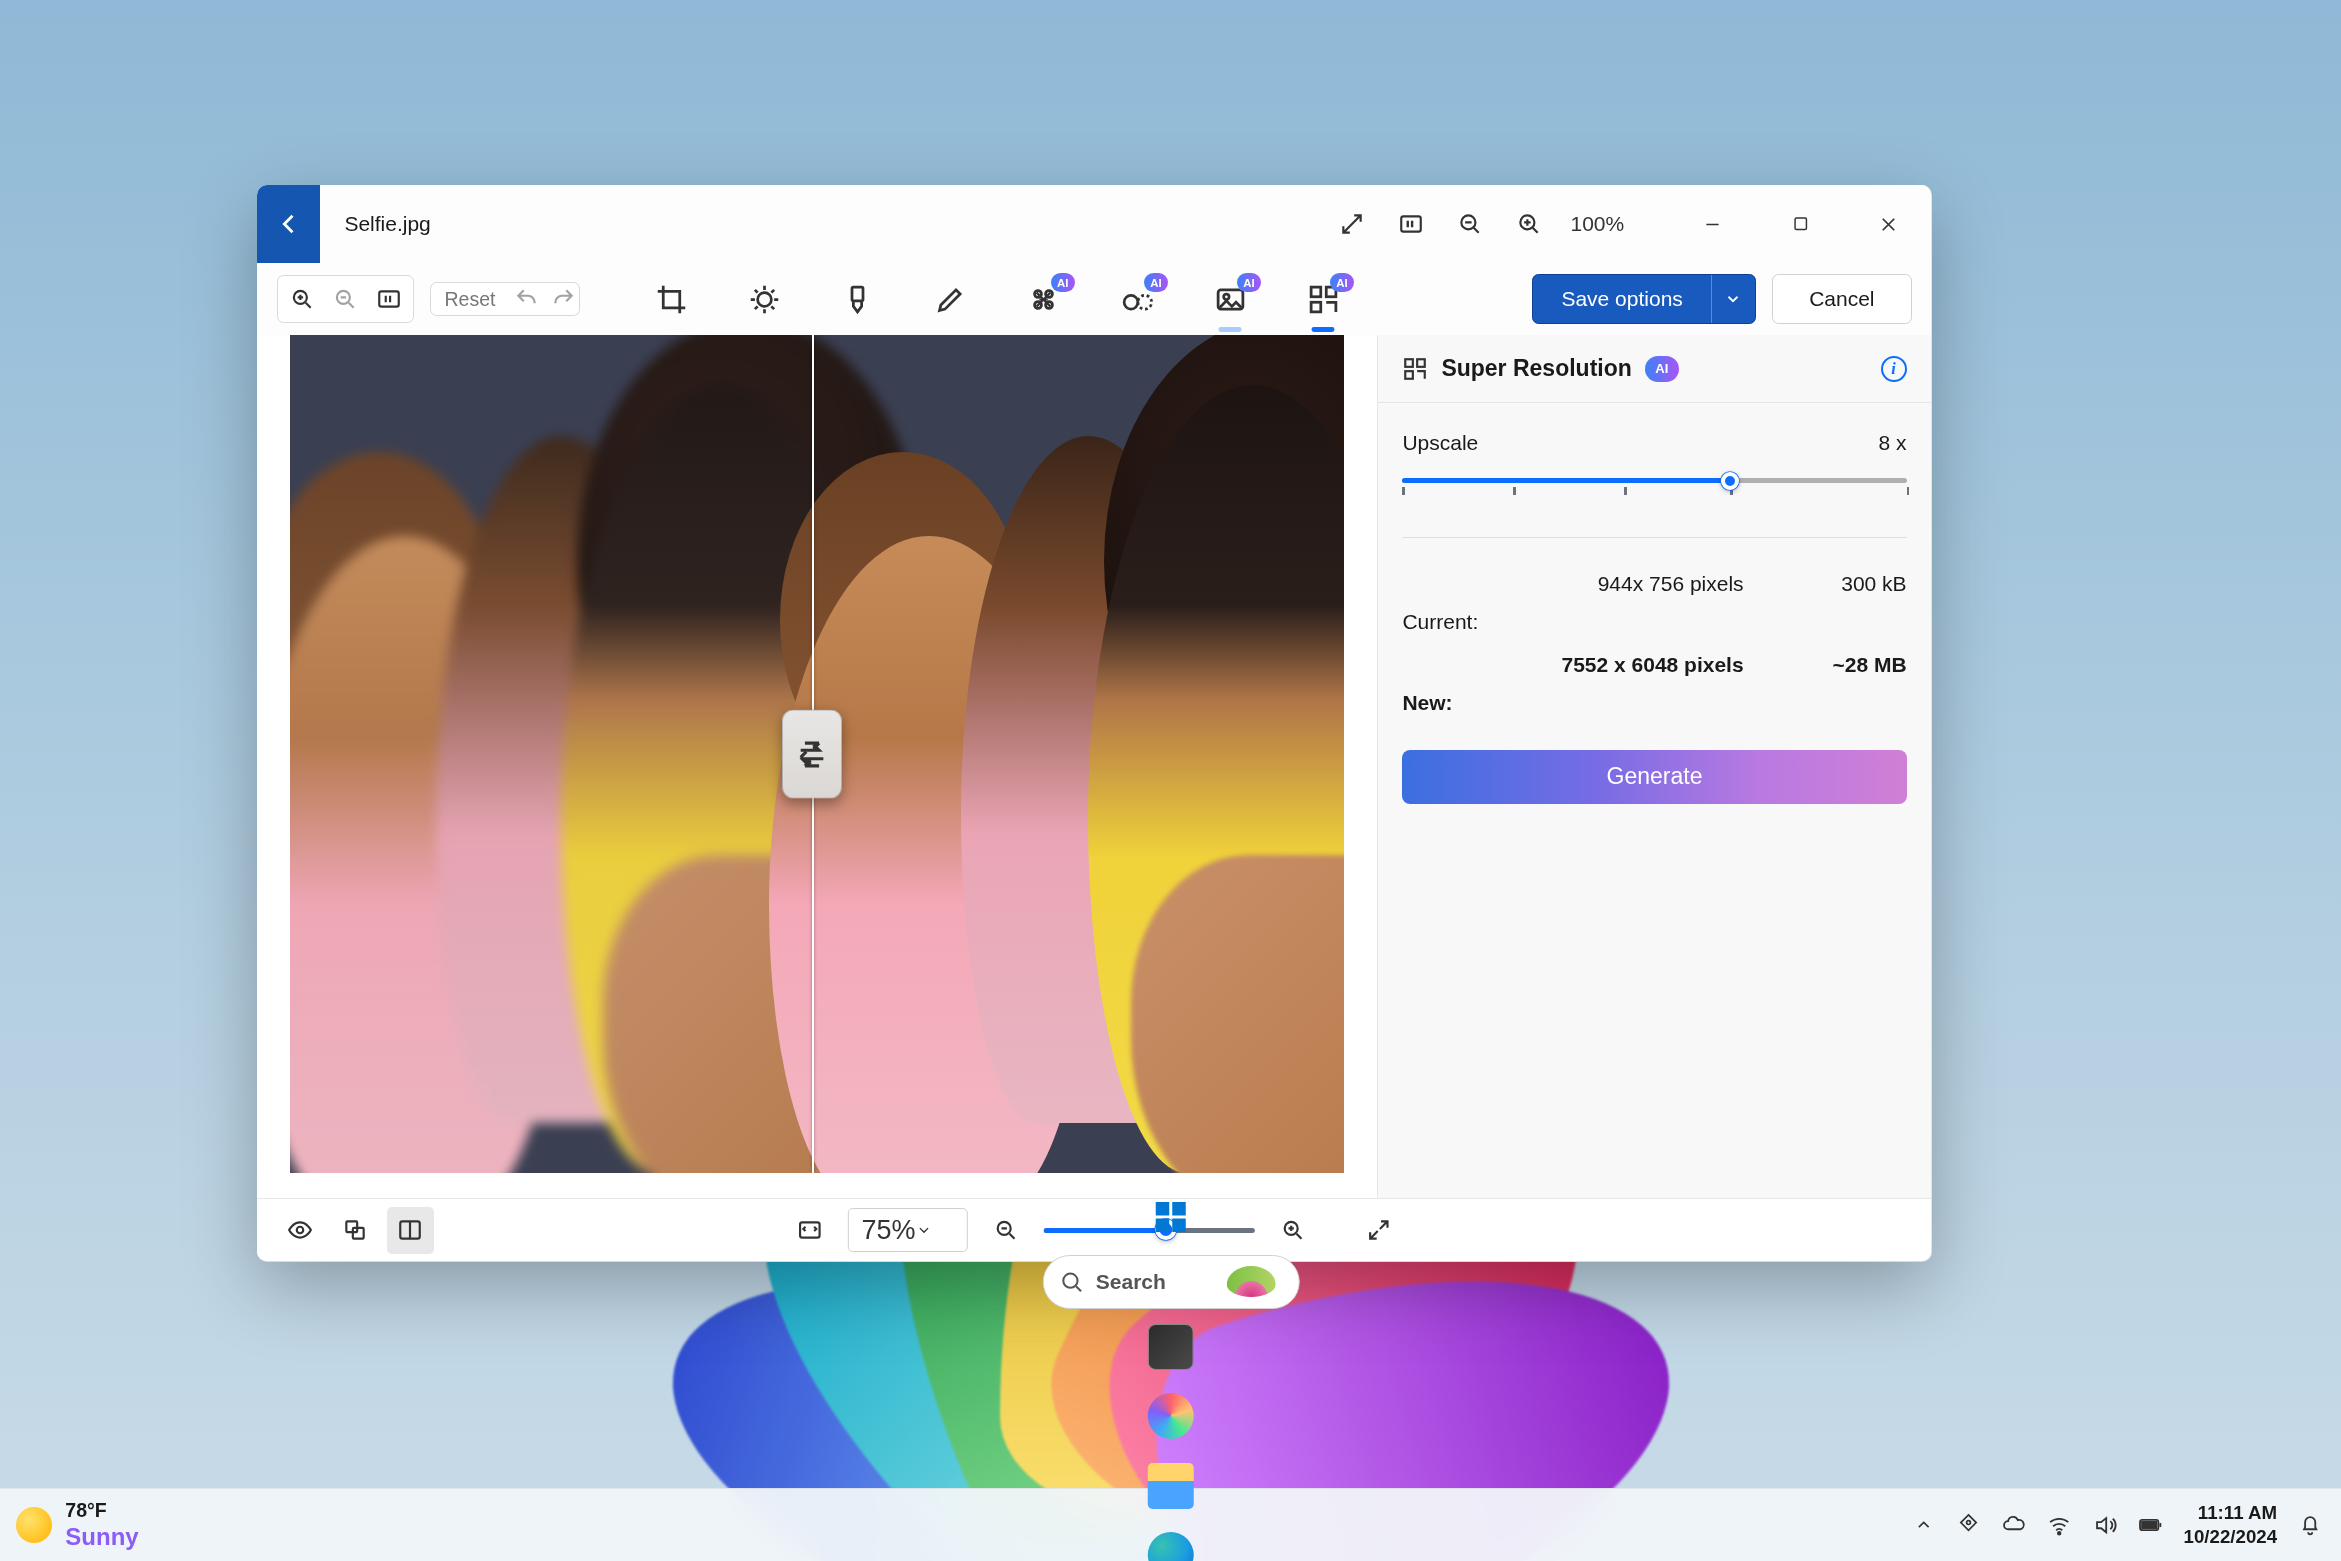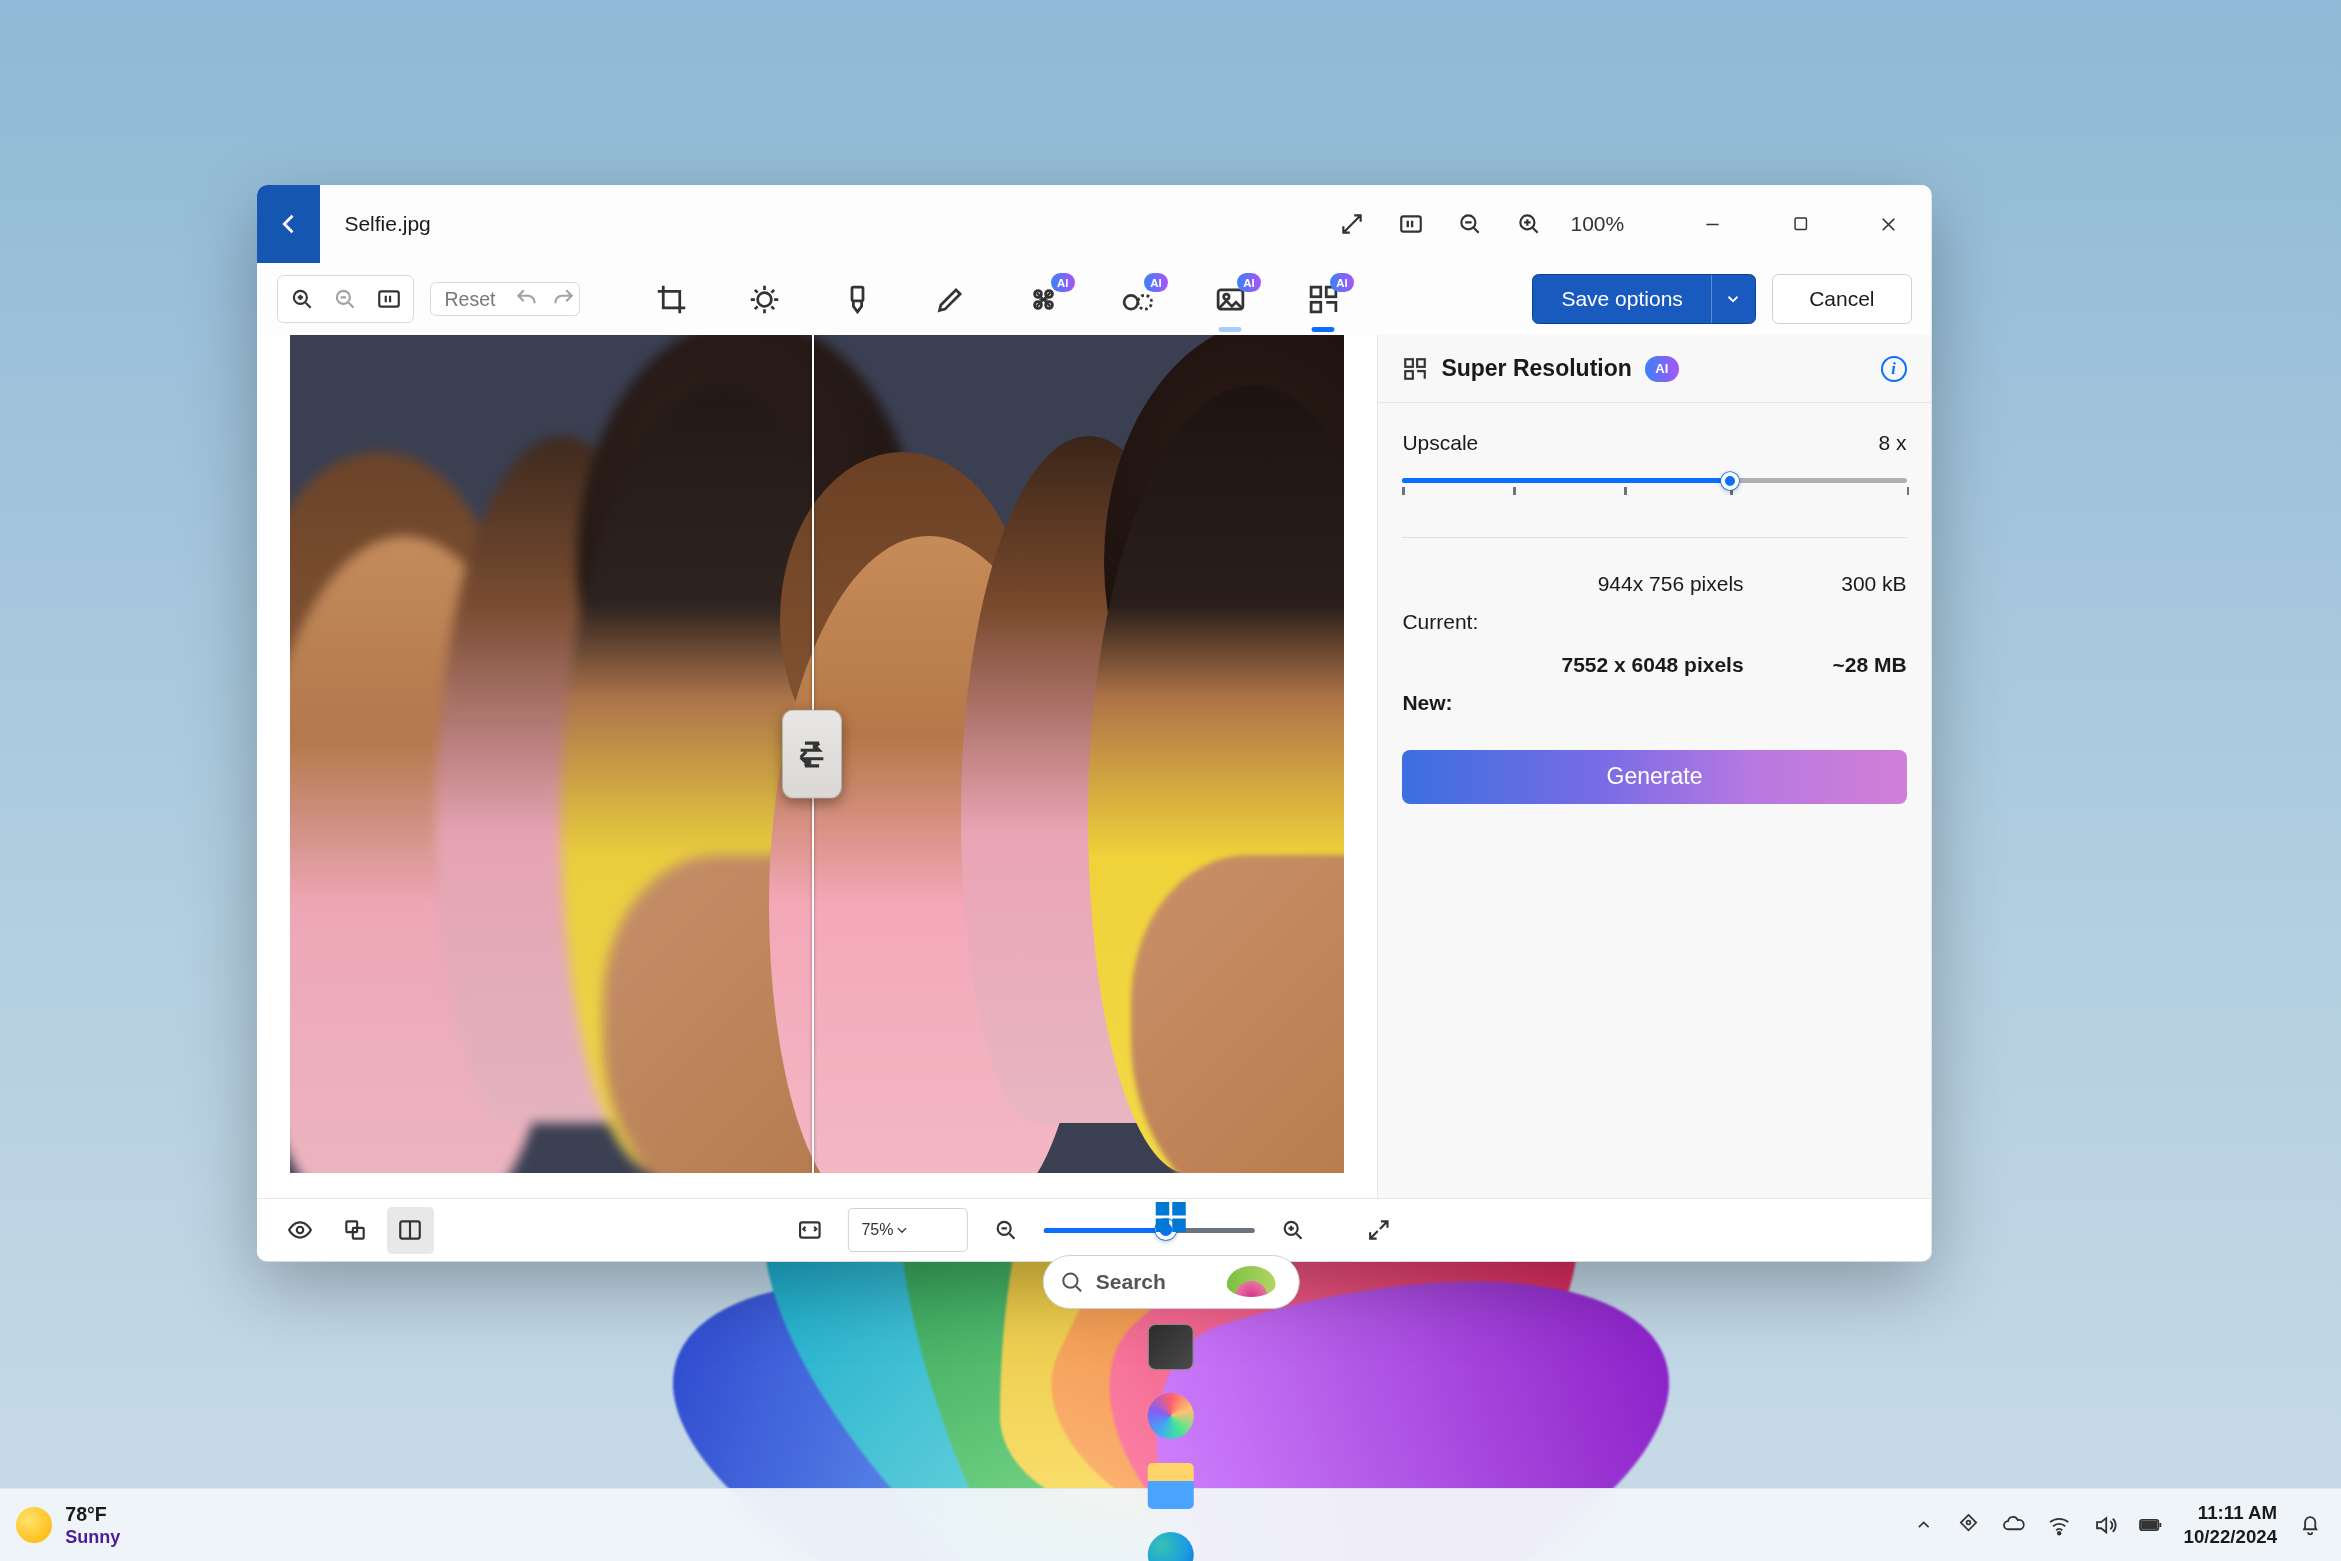--- a/index.html
+++ b/index.html
@@ -9,21 +9,21 @@
 #desktop { position:relative; width:100%; height:calc(100% - 73px); }
 
 #wallpaper-rose { position:absolute; left:50%; bottom:-33px; transform:translateX(-50%); width:732px; height:520px; opacity:0.95; }
 #wallpaper-rose .pet { position:absolute; left:50%; bottom:0; width:342px; height:520px; transform-origin:50% 100%; border-radius:50% 50% 48% 48%/80% 80% 20% 20%; filter:blur(0.8px); }
 
 
 #taskbar { position:absolute; left:0; right:0; bottom:0; height:73px; background:rgba(241,245,249,0.95); backdrop-filter:blur(16.3px); border-top:0.8px solid rgba(0,0,0,0.06); display:flex; align-items:center; z-index:100;font-weight:bold; }
 #weather { display:flex; align-items:center; gap:13px; margin-left:16.3px; }
 #sun { width:36px; height:36px; border-radius:50%; background:radial-gradient(circle at 35% 35%,#ffe36b,#ffb200); }
 #weather .txt { line-height:1.25; font-size:19.5px; color:#1a1a1a; }
-#weather .txt .cond { font-size:18px; color:#4c1d95; }
+#weather .txt .cond { font-size:24px; color:#8b5cf6; }
 
 #tb-center { position:absolute; left:50%; transform:translateX(-50%); display:flex; align-items:center; gap:6.5px;flex-direction:column; }
 .tb-icon { width:63px; height:63px; display:flex; align-items:center; justify-content:center; border-radius:4.9px; }
 .live-tile { width:46px; height:46px; border-radius:8.1px; }
 
 #search-pill { display:flex; align-items:center; gap:11.4px; height:54px; border-radius:27px; padding:0 23px 0 16.3px; background:#fff; border:0.8px solid #d0d0d0; }
 #search-pill .glass { width:24.4px; height:24.4px; }
 #search-pill span { font-size:21px; color:#555; }
 #search-pill .lotus { width:49px; height:31px; margin-left:49px; background:radial-gradient(circle at 50% 100%,#d63384 0%,#e874a3 40%,transparent 41%),linear-gradient(90deg,#7bc043,#b3d465); border-radius:50%/60% 60% 40% 40%; }
 
@@ -99,21 +99,21 @@
 .meta-row .c3 { width:122px; text-align:right; }
 .meta-row.bold { font-weight:700; }
 
 #gen-btn { margin-top:24.4px; height:54px; border-radius:8.1px; background:linear-gradient(90deg,#3b6fe0 0%,#7a6ce5 40%,#b879e1 70%,#d07fd6 100%); display:flex; align-items:center; justify-content:center; color:#fff; font-size:23px; }
 
 
 #footer { position:absolute; left:0; right:0; bottom:0; height:63px; background:#fff; border-top:0.8px solid #e8e8e8; display:flex; align-items:center; padding:0 19.5px; gap:8.1px; }
 .fbtn { width:47px; height:47px; display:flex; align-items:center; justify-content:center; border-radius:4.9px; }
 .fbtn.active { background:#e8e8e8; }
 #f-center { position:absolute; left:50%; transform:translateX(-50%); display:flex; align-items:center; gap:14.6px; }
-#zoom-select { width:120px; height:44px; border:0.8px solid #d0d0d0; border-radius:4.9px; background:#fff; display:flex; align-items:center; justify-content:flex-start; padding:0 13px; font-size:16px; color:#333; }
+#zoom-select { width:120px; height:44px; border:0.8px solid #d0d0d0; border-radius:4.9px; background:#fff; display:flex; align-items:center; justify-content:flex-start; padding:0 13px; font-size:27px; color:#333; }
 #zoom-slider { width:211px; position:relative; height:33px; }
 #zoom-slider .tr { position:absolute; left:0; right:0; top:14px; height:5.7px; background:#6b7280; border-radius:3.3px; }
 #zoom-slider .tr-fill { position:absolute; left:0; width:58%; top:14px; height:5.7px; background:#0d6efd; border-radius:3.3px; }
 #zoom-slider .th { position:absolute; left:58%; top:5.7px; width:21px; height:21px; background:#0d6efd; border:4.1px solid #fff; border-radius:50%; box-shadow:0 0 0 0.8px #0d6efd,0 1.6px 4.9px rgba(0,0,0,0.3); transform:translateX(-50%); }
 
 svg { display:block; }
 .sic { width:26px; height:26px; stroke:#333; fill:none; stroke-width:2; }
 .sic-lg { width:33px; height:33px; stroke:#333; fill:none; stroke-width:2; }
 </style>
 </head>

